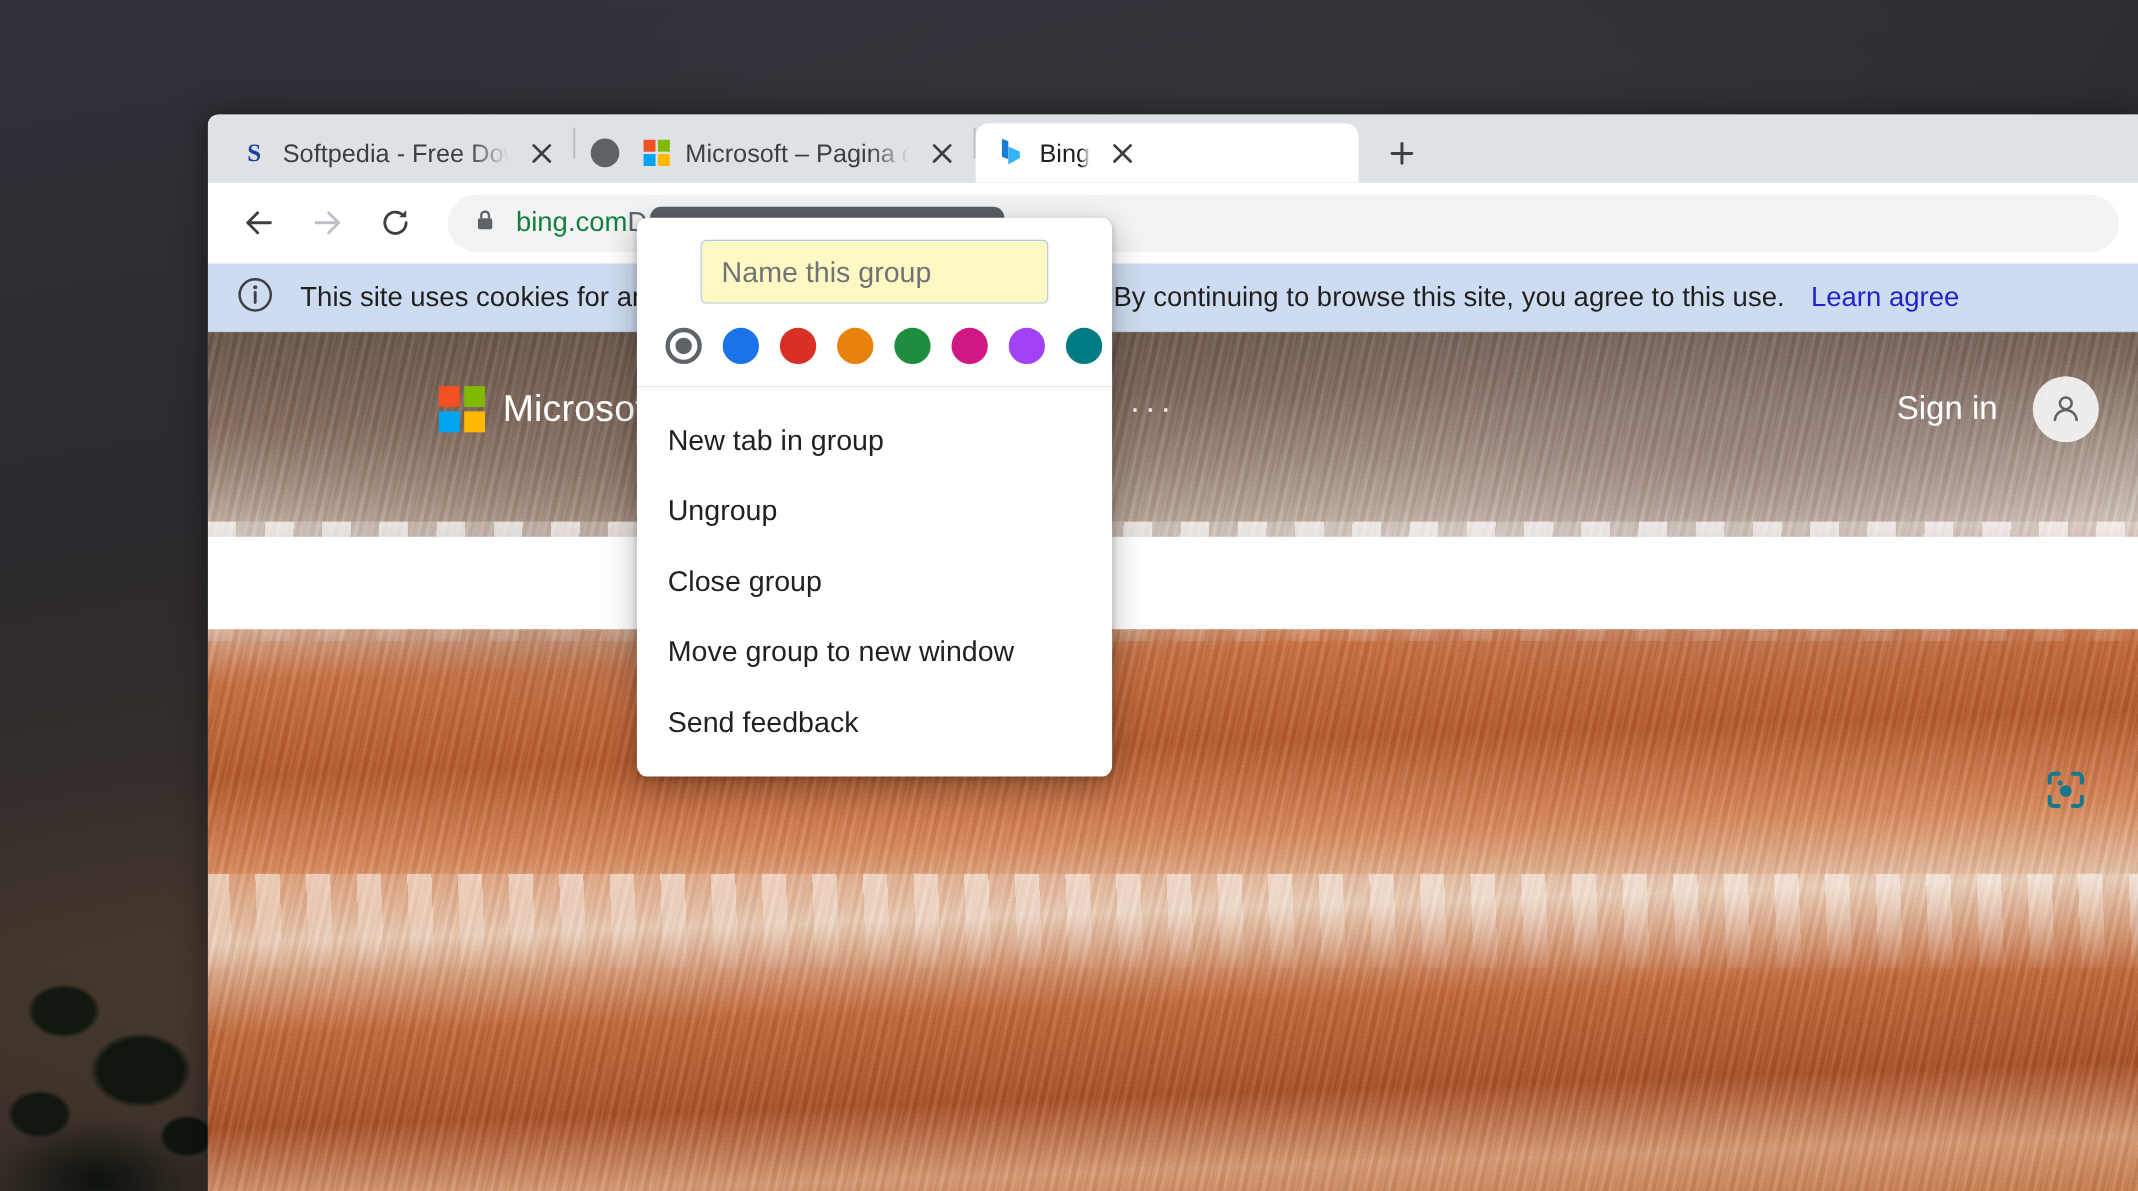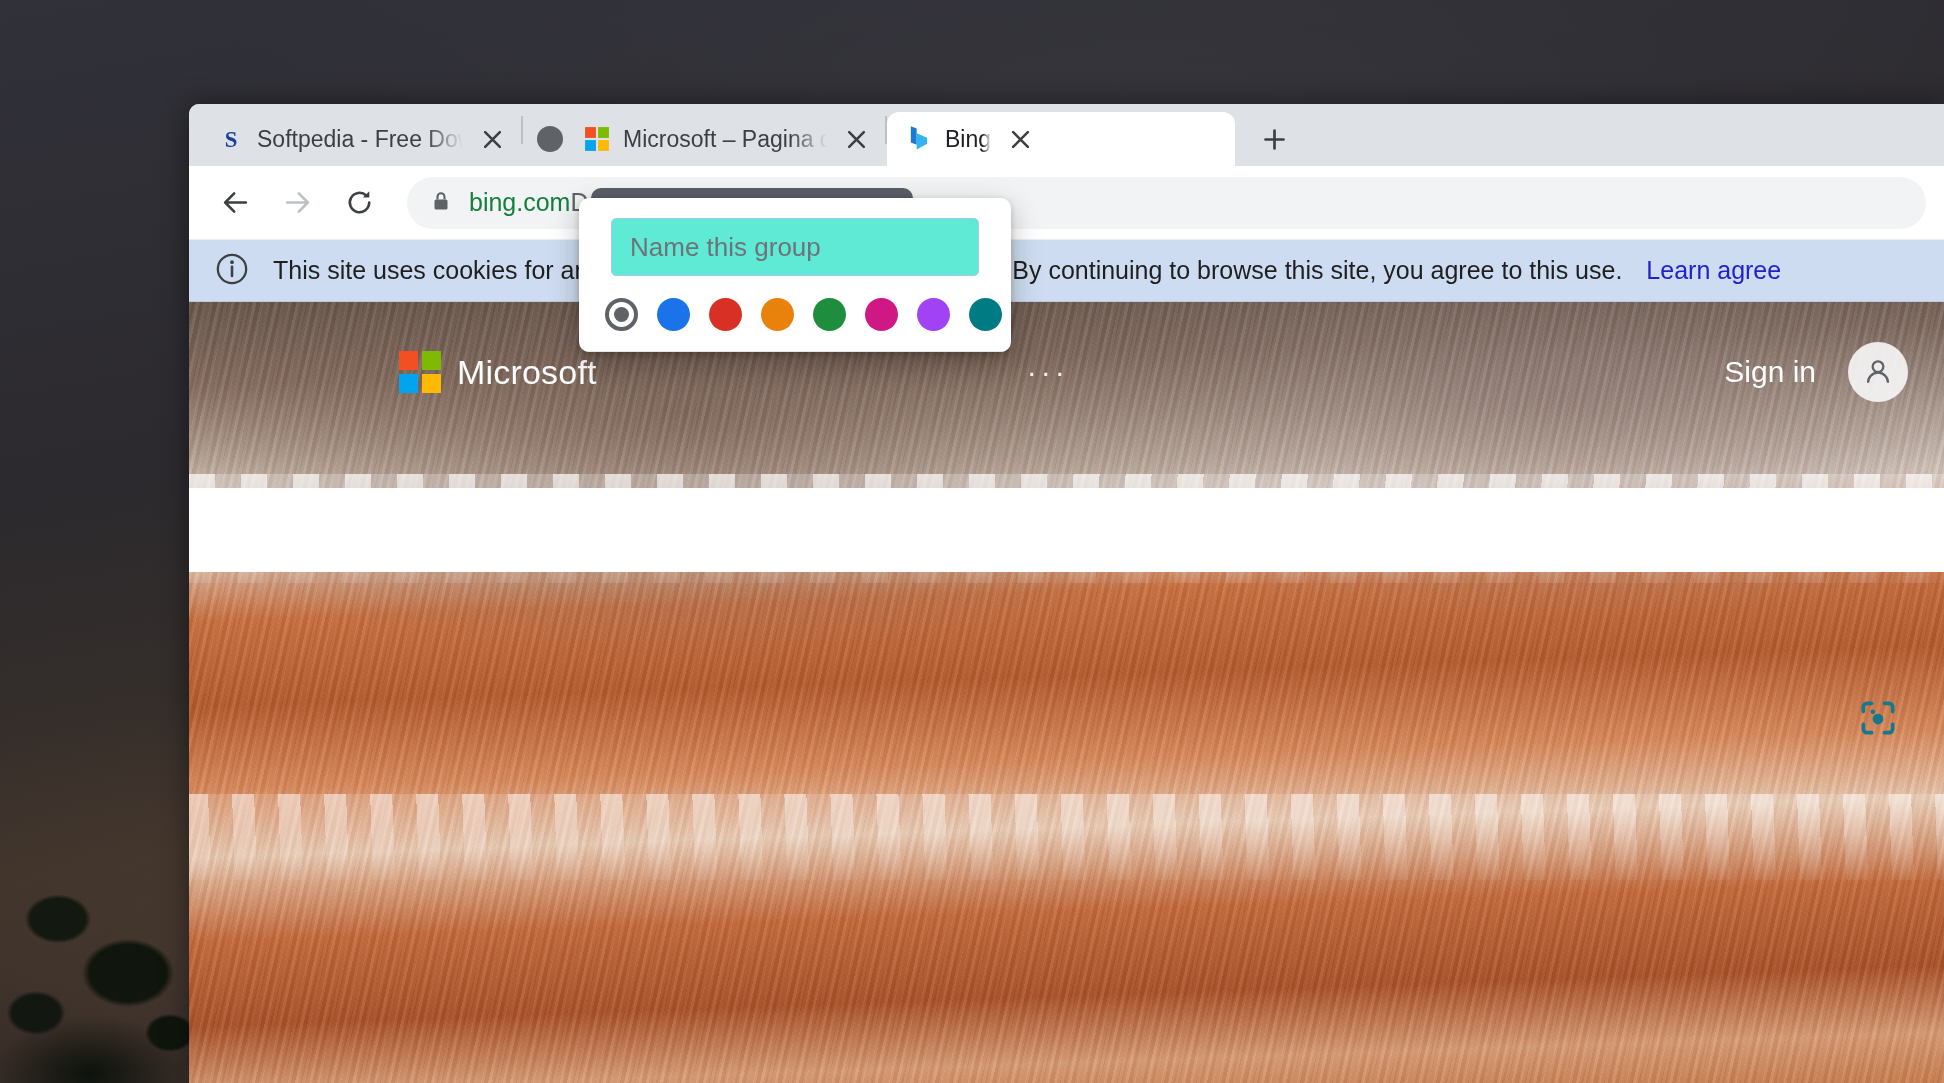--- a/index.html
+++ b/index.html
@@ -225,25 +225,25 @@
     position: absolute; left: 579px; top: 198px;
     width: 432px;
     background: #fff;
     border-radius: 10px;
     box-shadow: 0 2px 6px rgba(0,0,0,.18), 0 10px 30px rgba(0,0,0,.26);
     overflow: hidden;
     padding-top: 20px;
   }
   #name-input {
     display: block;
-    width: 368px; height: 58px;
+    width: 316px; height: 58px;
     margin: 0 auto;
     border: 1px solid #a9c6ea;
     border-radius: 5px;
-    background: #5eead4;
+    background: #fef9c3;
     padding: 0 18px;
     font-size: 26px; color: #202124;
     font-family: "Liberation Sans", sans-serif;
     outline: none;
   }
   #name-input::placeholder { color: #6f7378; }
   #swatches {
     display: flex; align-items: center; gap: 19px;
     padding: 22px 0 20px 26px;
   }
@@ -443,13 +443,20 @@
     <span class="swatch" style="background:#d93025"></span>
     <span class="swatch" style="background:#e8820c"></span>
     <span class="swatch" style="background:#1e8e3e"></span>
     <span class="swatch" style="background:#d01884"></span>
     <span class="swatch" style="background:#a142f4"></span>
     <span class="swatch" style="background:#007b83"></span>
   </div>
 
   <div id="menu-divider"></div>
 
+  <div id="menu-list">
+    <div class="menu-item">New tab in group</div>
+    <div class="menu-item">Ungroup</div>
+    <div class="menu-item">Close group</div>
+    <div class="menu-item">Move group to new window</div>
+    <div class="menu-item">Send feedback</div>
+  </div>
 </div>
 
 </body></html>

